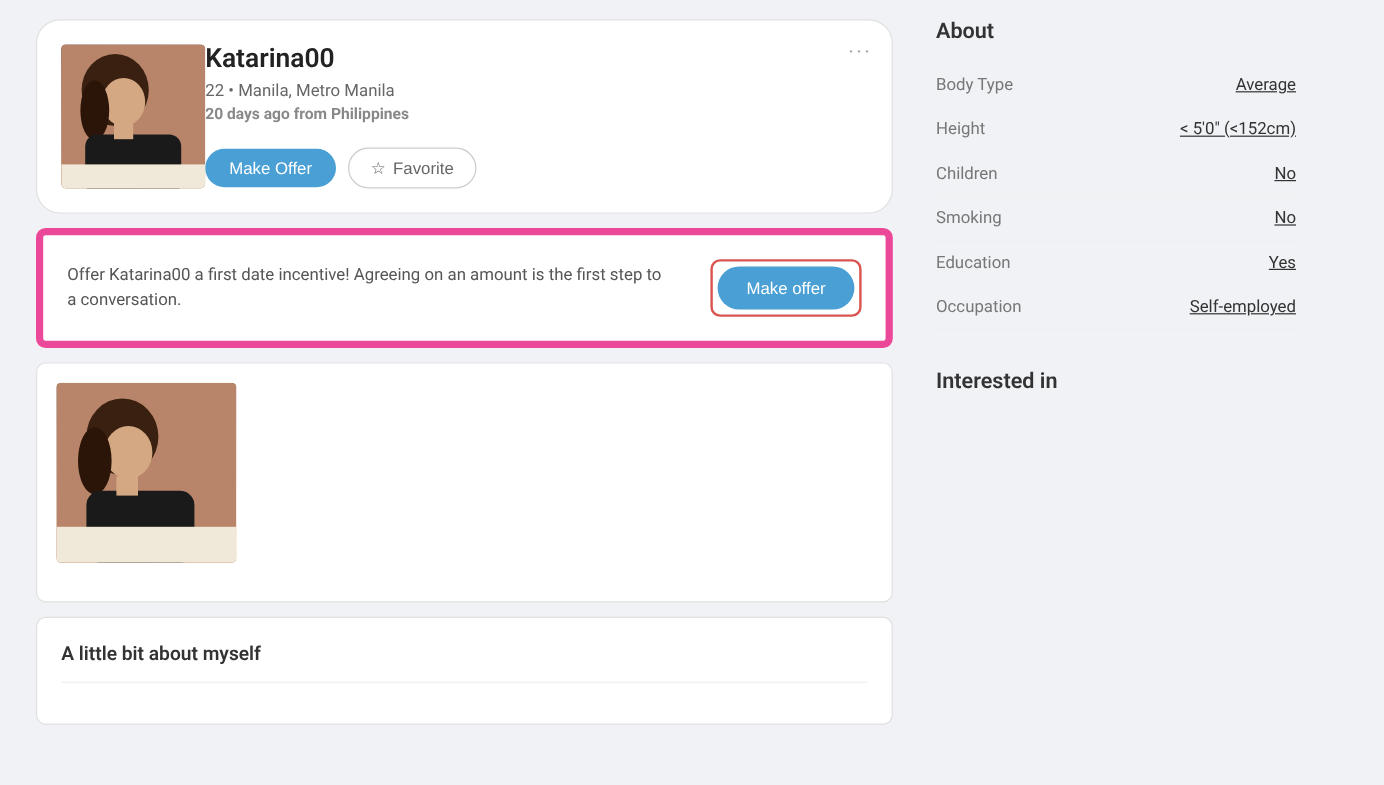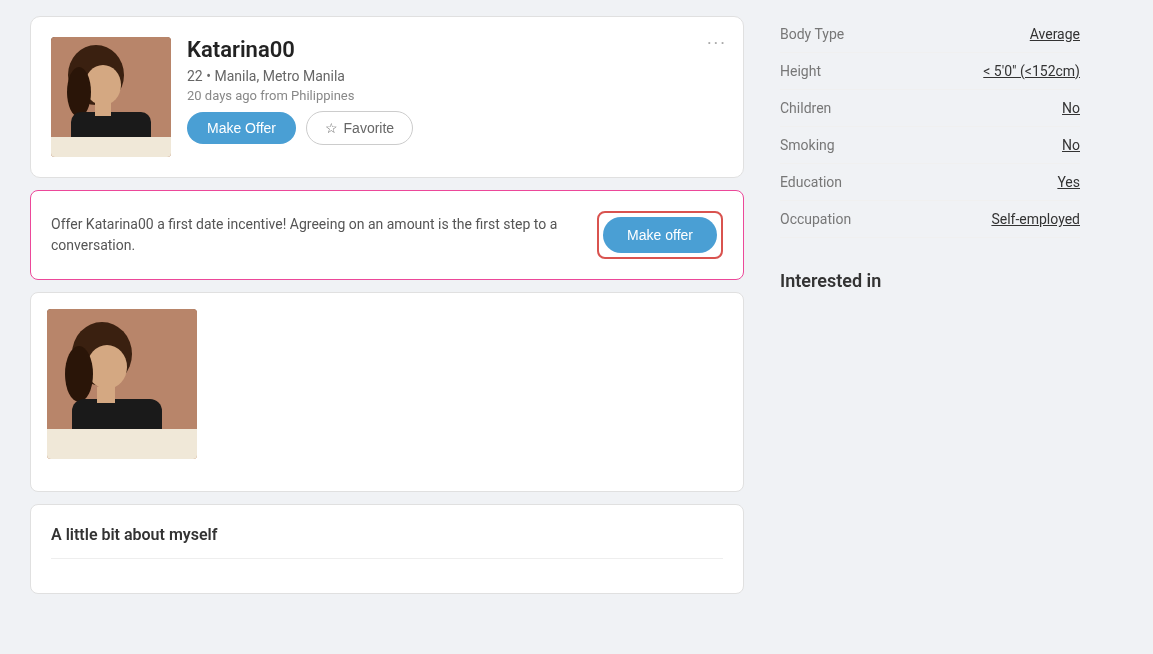--- a/index.html
+++ b/index.html
@@ -18,27 +18,26 @@
     }
     .sidebar {
       width: 340px;
       padding: 16px 20px;
       background: #f0f2f5;
     }
 
     
     .profile-card {
       background: #fff;
-      border-radius: 10px;
+      border-radius: 20px;
       border: 1px solid #e0e0e0;
       padding: 20px;
       margin-bottom: 12px;
       display: flex;
       align-items: flex-start;
-      gap: 16px;
       position: relative;
     }
     .profile-avatar {
       width: 120px;
       height: 120px;
       background: #ccc;
       border-radius: 4px;
       overflow: hidden;
       flex-shrink: 0;
       position: relative;
@@ -60,21 +59,22 @@
       margin-bottom: 6px;
     }
     .profile-meta {
       color: #666;
       font-size: 14px;
       margin-bottom: 4px;
     }
     .profile-time {
       color: #888;
       font-size: 13px;
-      margin-bottom: 8px;
+      margin-bottom: 20px;
+      font-weight: bold;
     }
     .profile-actions {
       display: flex;
       gap: 10px;
       align-items: center;
     }
     .btn-make-offer {
       background: #4a9fd4;
       color: #fff;
       border: none;
@@ -102,21 +102,21 @@
       right: 16px;
       color: #aaa;
       font-size: 18px;
       cursor: pointer;
       letter-spacing: 2px;
     }
 
     
     .offer-banner {
       background: #fff;
-      border: 1px solid #ec4899;
+      border: 6px solid #ec4899;
       border-radius: 8px;
       padding: 20px;
       margin-bottom: 12px;
       display: flex;
       align-items: center;
       justify-content: space-between;
       gap: 32px;
     }
     .offer-text {
       color: #555;
@@ -294,20 +294,21 @@
   </div>
 
   <div class="about-card">
     <div class="about-title">A little bit about myself</div>
     <hr class="about-divider">
   </div>
 
 </div>
 
 <div class="sidebar">
+  <div class="sidebar-section-title">About</div>
 
   <div id="sidebar-rows">
       <div class="sidebar-row">
         <span class="sidebar-label">Body Type</span>
         <span class="sidebar-value">Average</span>
       </div>
       <div class="sidebar-row">
         <span class="sidebar-label">Height</span>
         <span class="sidebar-value">&lt; 5'0" (&lt;152cm)</span>
       </div>

